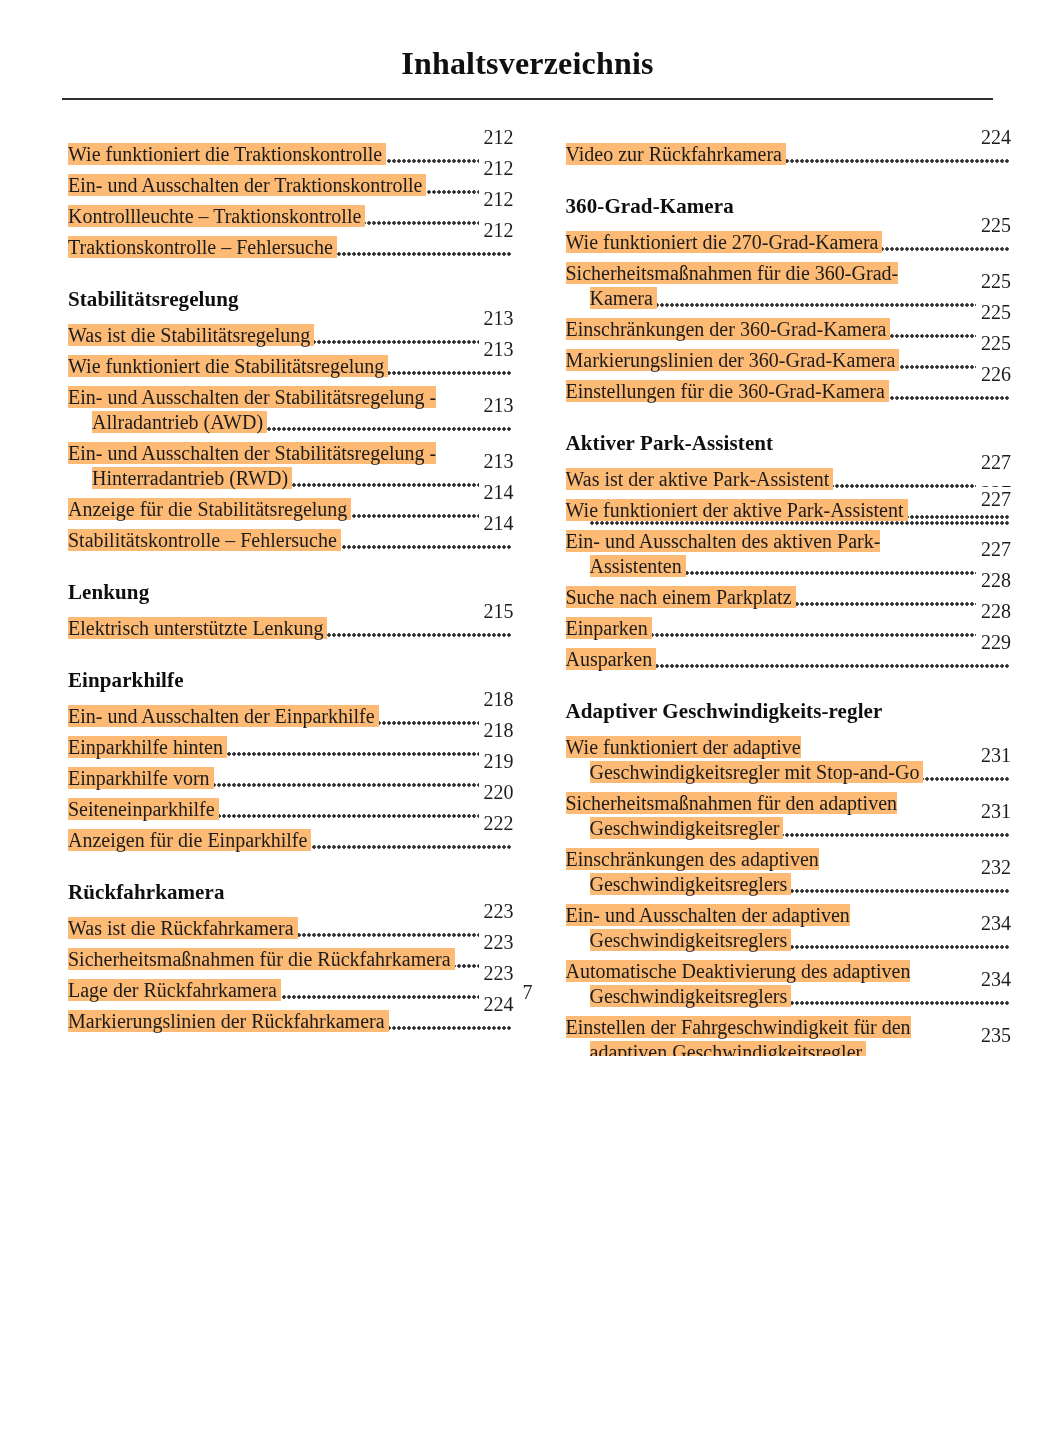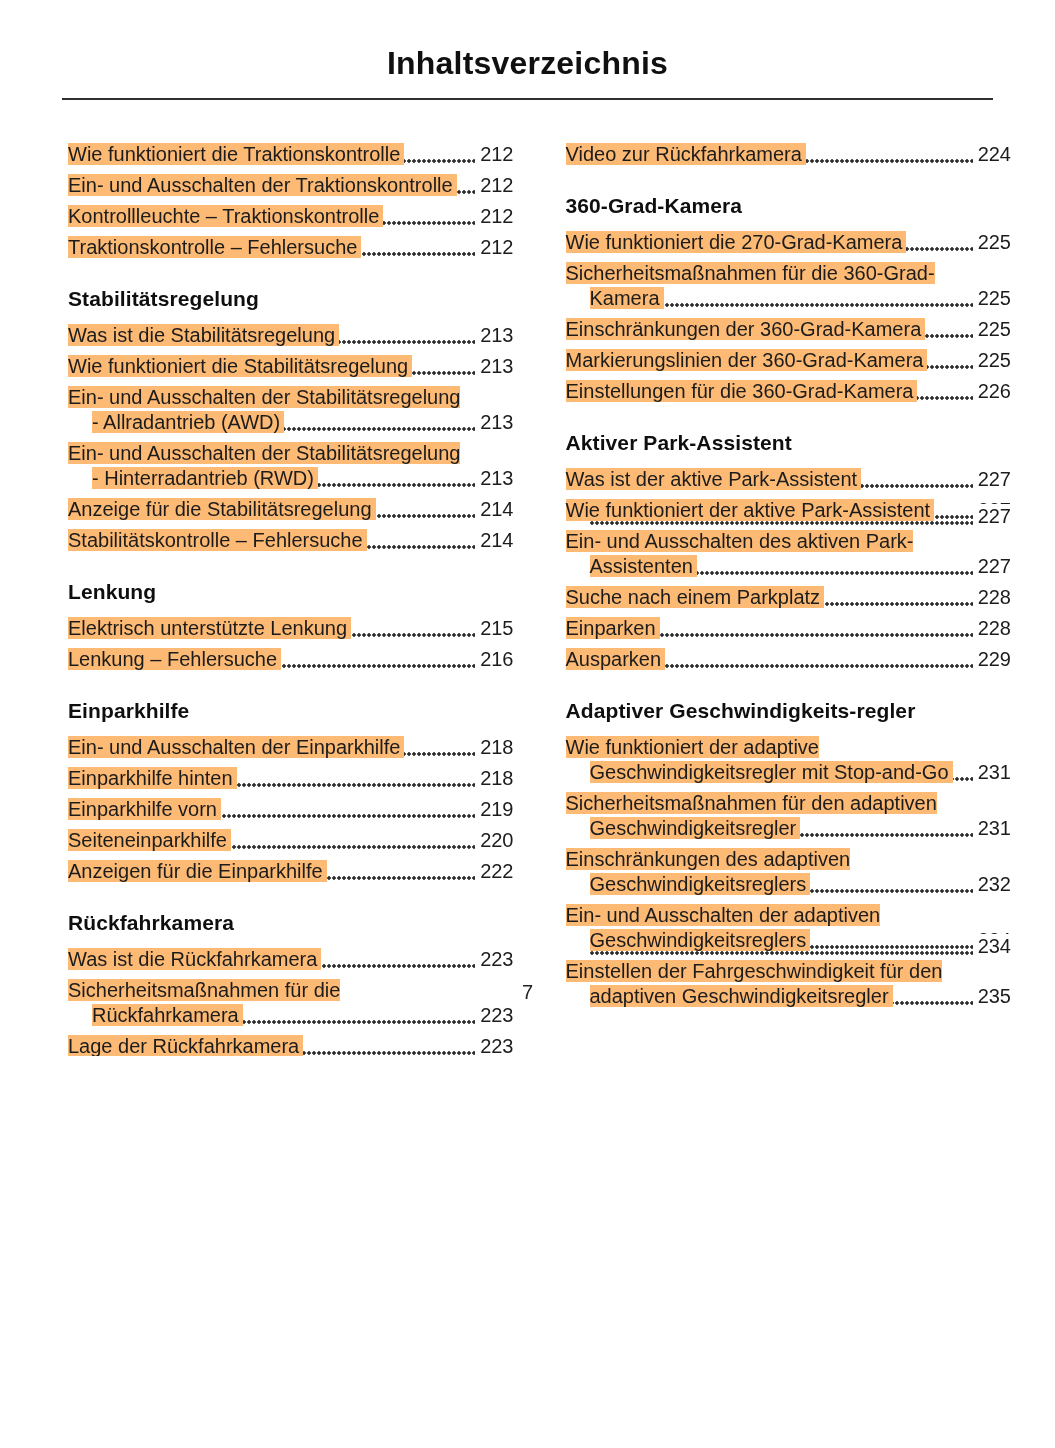--- a/index.html
+++ b/index.html
@@ -3,21 +3,21 @@
 <meta charset="utf-8">
 <style>
   * { margin: 0; padding: 0; box-sizing: border-box; }
   html, body { background: #ffffff; }
   .page {
     width: 1055px;
     height: 1056px;
     position: relative;
     background: #ffffff;
     overflow: hidden;
-    font-family: Liberation Sans, sans-serif;
+    font-family: Liberation Serif, serif;
     color: #1d1d1d;
   }
   .title {
     text-align: center;
     font-size: 32px;
     font-weight: 700;
     letter-spacing: 0.2px;
     color: #101010;
     padding-top: 44px;
     line-height: 38px;
@@ -70,21 +70,21 @@
   }
   .toc-entry .t {
     position: relative;
     z-index: 1;
     background: #fdba74;
     padding-right: 4px;
   }
   .toc-entry .pg {
     position: absolute;
     right: 0;
-    bottom: 0;
+    bottom: 17px;
     z-index: 1;
     background: #ffffff;
     padding-left: 5px;
     text-indent: 0;
     line-height: 25px;
     color: #1c1c1c;
   }
   .footer {
     position: absolute;
     left: 0;
@@ -109,21 +109,20 @@
         <p class="toc-entry"><span class="t">Traktionskontrolle – Fehlersuche</span><span class="pg">212</span></p>
         <h2 class="toc-heading">Stabilitätsregelung</h2>
         <p class="toc-entry"><span class="t">Was ist die Stabilitätsregelung</span><span class="pg">213</span></p>
         <p class="toc-entry"><span class="t">Wie funktioniert die Stabilitätsregelung</span><span class="pg">213</span></p>
         <p class="toc-entry"><span class="t">Ein- und Ausschalten der Stabilitätsregelung - Allradantrieb (AWD)</span><span class="pg">213</span></p>
         <p class="toc-entry"><span class="t">Ein- und Ausschalten der Stabilitätsregelung - Hinterradantrieb (RWD)</span><span class="pg">213</span></p>
         <p class="toc-entry"><span class="t">Anzeige für die Stabilitätsregelung</span><span class="pg">214</span></p>
         <p class="toc-entry"><span class="t">Stabilitätskontrolle – Fehlersuche</span><span class="pg">214</span></p>
         <h2 class="toc-heading">Lenkung</h2>
         <p class="toc-entry"><span class="t">Elektrisch unterstützte Lenkung</span><span class="pg">215</span></p>
-        <p class="toc-entry"><span class="t">Lenkung – Fehlersuche</span><span class="pg">216</span></p>
         <h2 class="toc-heading">Einparkhilfe</h2>
         <p class="toc-entry"><span class="t">Ein- und Ausschalten der Einparkhilfe</span><span class="pg">218</span></p>
         <p class="toc-entry"><span class="t">Einparkhilfe hinten</span><span class="pg">218</span></p>
         <p class="toc-entry"><span class="t">Einparkhilfe vorn</span><span class="pg">219</span></p>
         <p class="toc-entry"><span class="t">Seiteneinparkhilfe</span><span class="pg">220</span></p>
         <p class="toc-entry"><span class="t">Anzeigen für die Einparkhilfe</span><span class="pg">222</span></p>
         <h2 class="toc-heading">Rückfahrkamera</h2>
         <p class="toc-entry"><span class="t">Was ist die Rückfahrkamera</span><span class="pg">223</span></p>
         <p class="toc-entry"><span class="t">Sicherheitsmaßnahmen für die Rückfahrkamera</span><span class="pg">223</span></p>
         <p class="toc-entry"><span class="t">Lage der Rückfahrkamera</span><span class="pg">223</span></p>
@@ -143,18 +142,18 @@
         <p class="toc-entry"><span class="pg">227</span></p>
         <p class="toc-entry"><span class="t">Ein- und Ausschalten des aktiven Park-Assistenten</span><span class="pg">227</span></p>
         <p class="toc-entry"><span class="t">Suche nach einem Parkplatz</span><span class="pg">228</span></p>
         <p class="toc-entry"><span class="t">Einparken</span><span class="pg">228</span></p>
         <p class="toc-entry"><span class="t">Ausparken</span><span class="pg">229</span></p>
         <h2 class="toc-heading">Adaptiver Geschwindigkeits-regler</h2>
         <p class="toc-entry"><span class="t">Wie funktioniert der adaptive Geschwindigkeitsregler mit Stop-and-Go</span><span class="pg">231</span></p>
         <p class="toc-entry"><span class="t">Sicherheitsmaßnahmen für den adaptiven Geschwindigkeitsregler</span><span class="pg">231</span></p>
         <p class="toc-entry"><span class="t">Einschränkungen des adaptiven Geschwindigkeitsreglers</span><span class="pg">232</span></p>
         <p class="toc-entry"><span class="t">Ein- und Ausschalten der adaptiven Geschwindigkeitsreglers</span><span class="pg">234</span></p>
-        <p class="toc-entry"><span class="pg">234</span></p>
+        <p class="toc-entry"><span class="t">Automatische Deaktivierung des adaptiven Geschwindigkeitsreglers</span><span class="pg">234</span></p>
         <p class="toc-entry"><span class="t">Einstellen der Fahrgeschwindigkeit für den adaptiven Geschwindigkeitsregler</span><span class="pg">235</span></p>
       </div>
     </div>
   <div class="footer">7</div>
 </div>
 
 </body></html>

